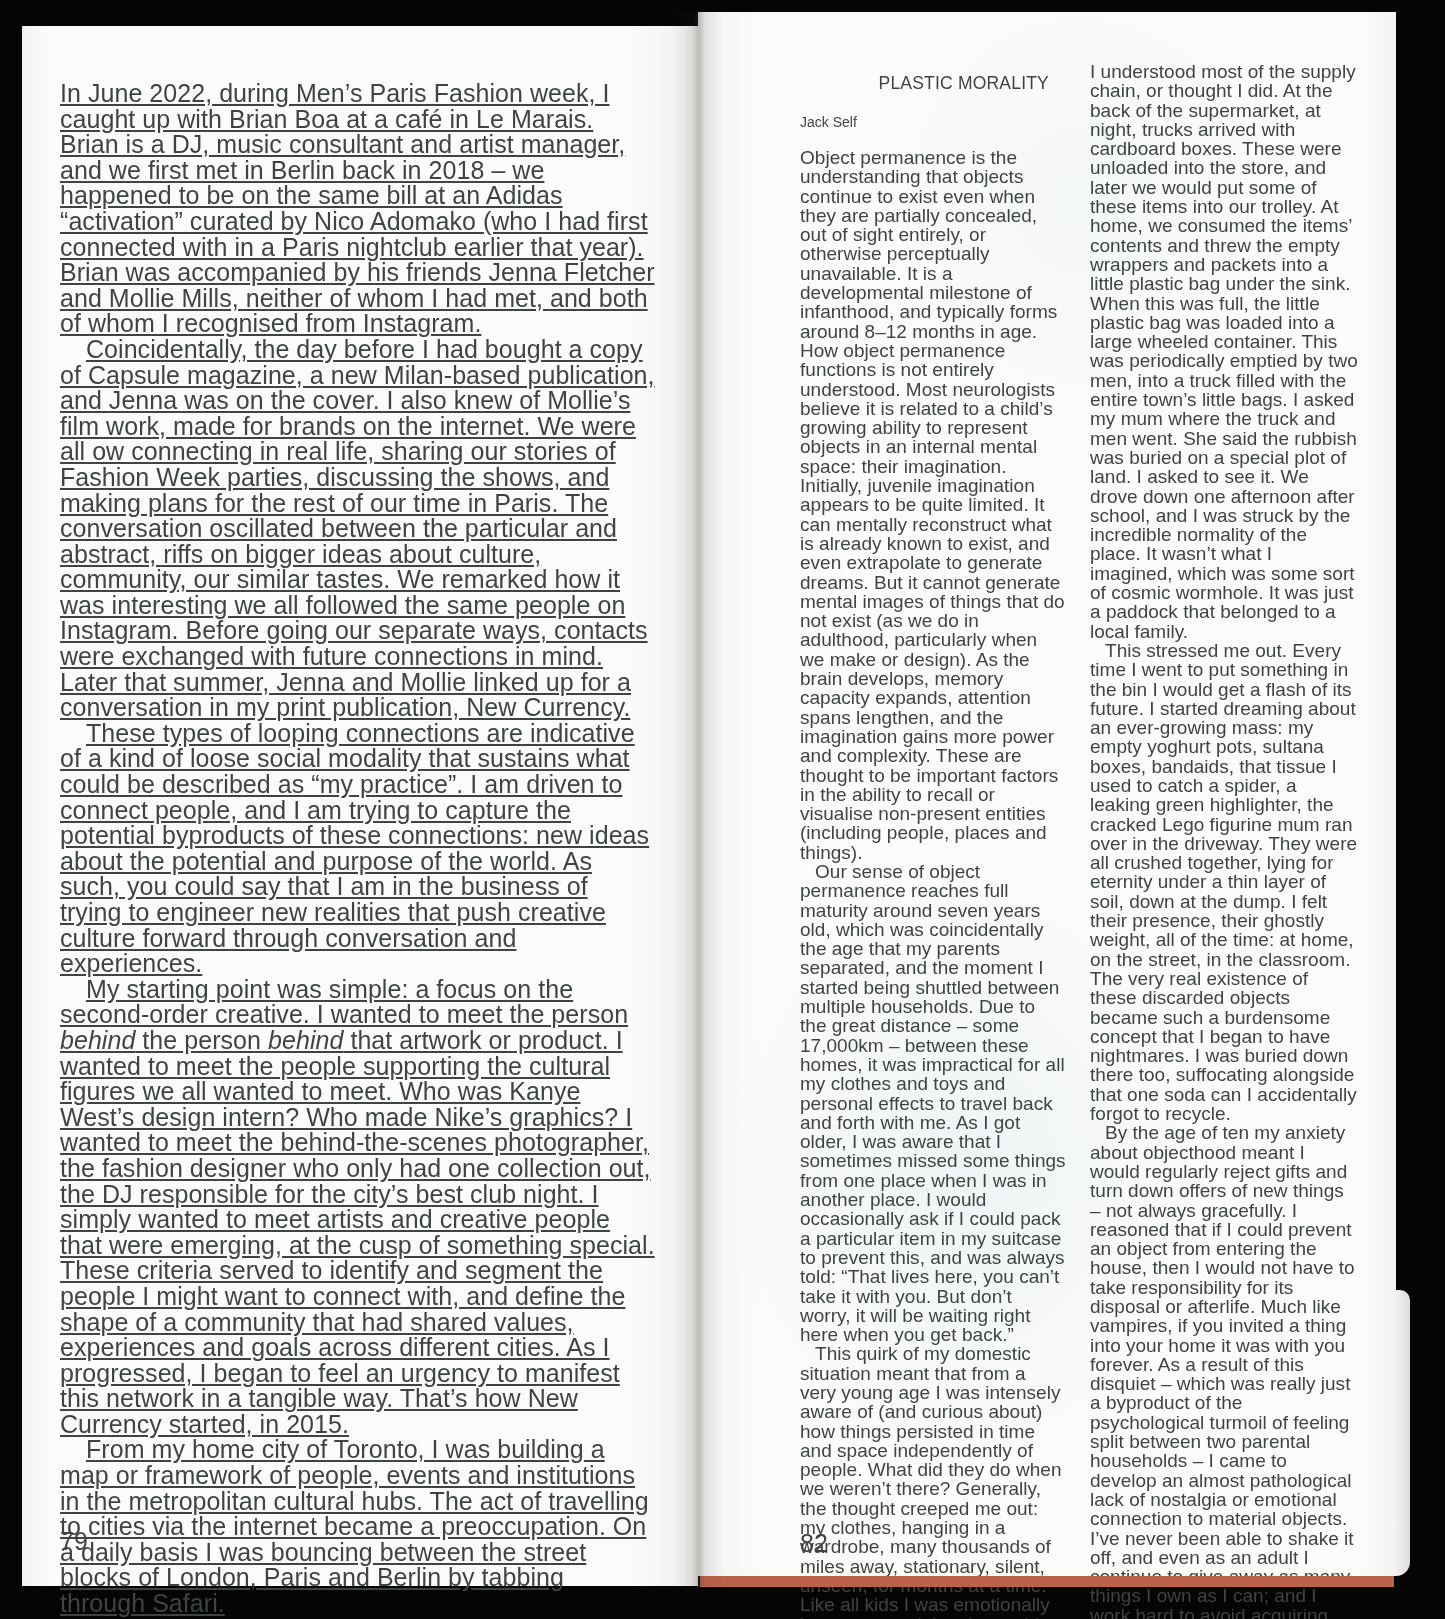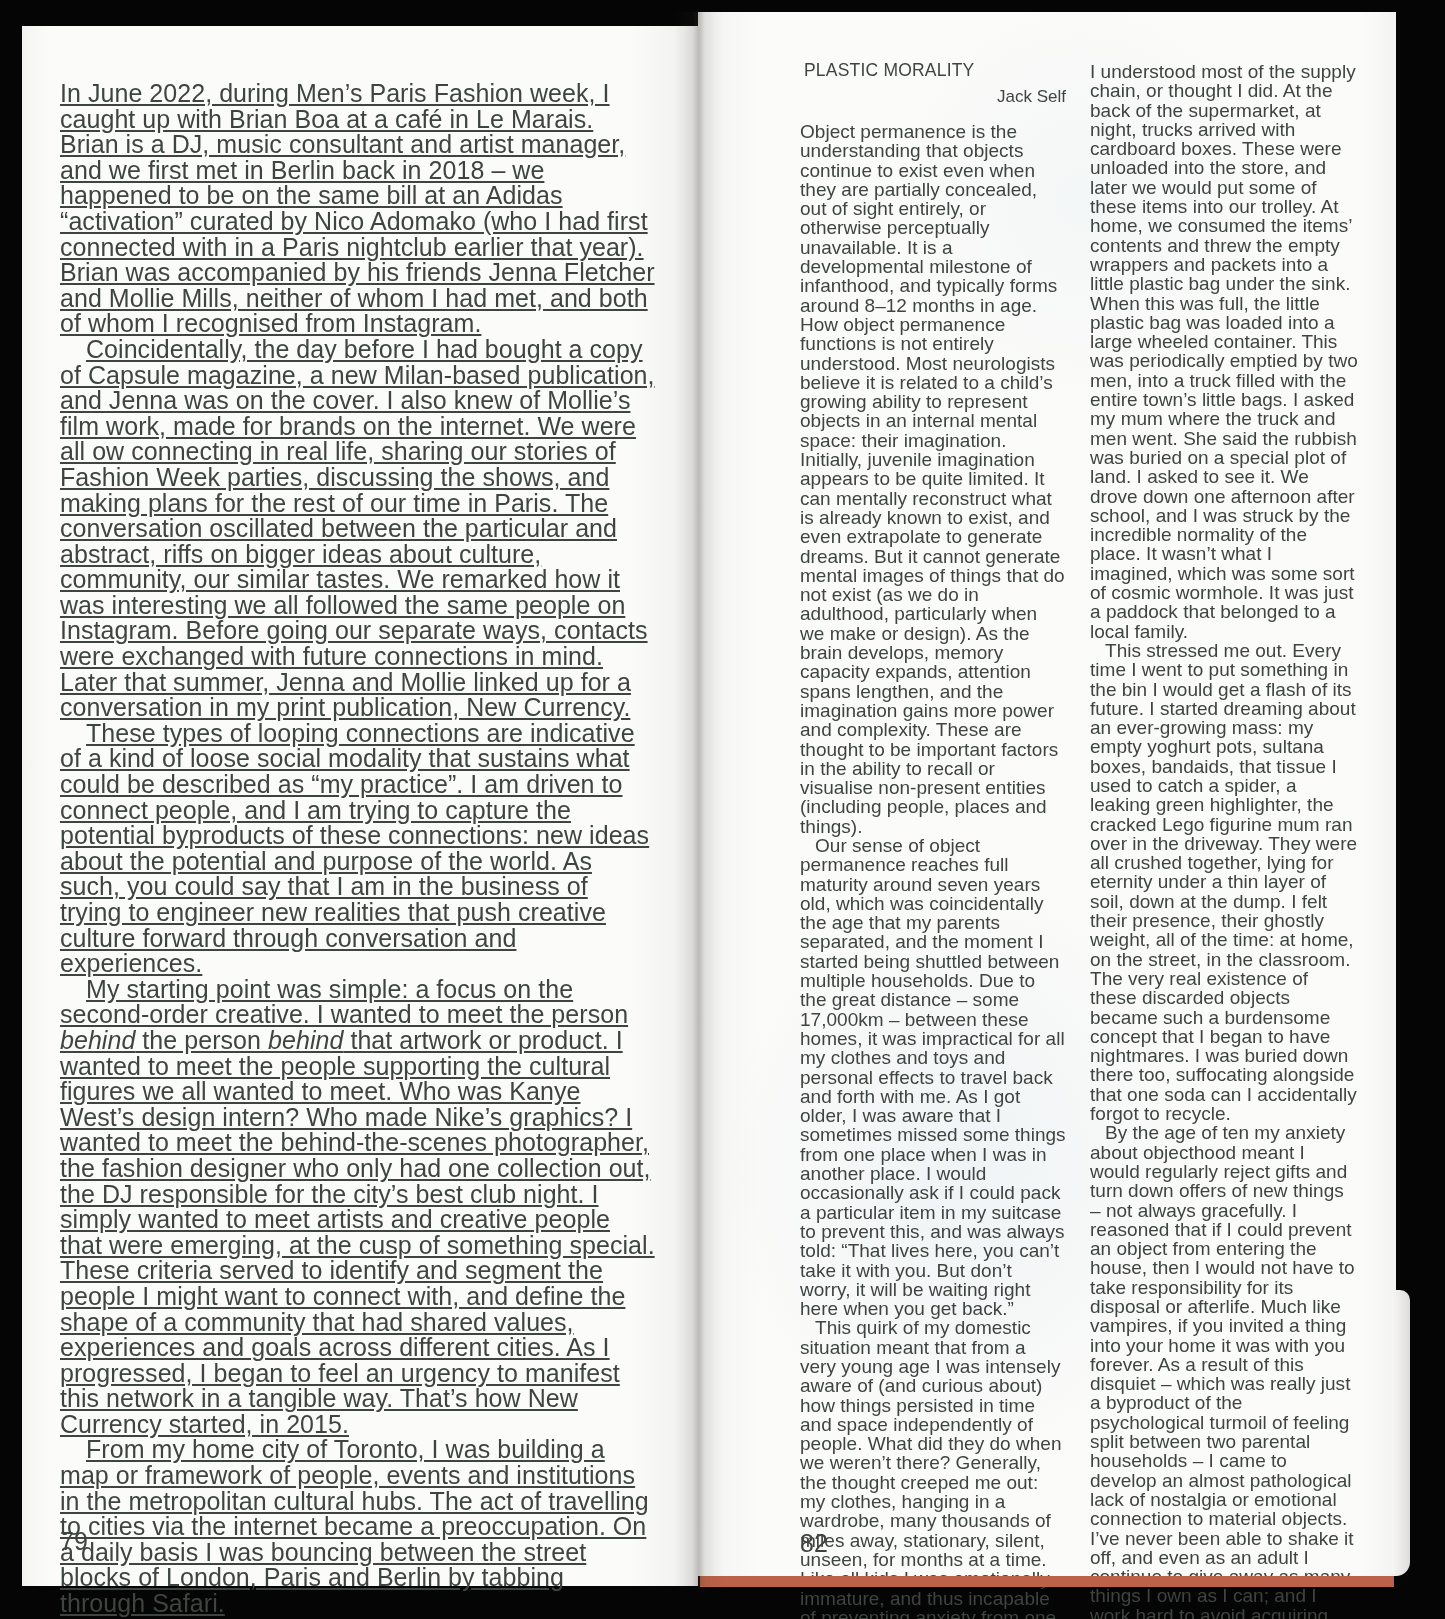--- a/index.html
+++ b/index.html
@@ -48,22 +48,22 @@
     font-size:25px;line-height:30px;font-weight:400;margin:0;letter-spacing:0.2px;
   }
   .author-left{font-size:25px;line-height:30px;}
   .left-body{margin-top:25px;font-size:25px;line-height:25.6px;letter-spacing:0.05px;text-decoration:underline;}
   .left-body p{margin:0;}
   .left-body p.indent{text-indent:26px;}
   
   .col{position:absolute;}
   .col1{left:102px;top:44px;width:266px;}
   .col2{left:392px;top:50px;width:268px;}
-  .title-right{font-size:17.5px;line-height:21.5px;font-weight:400;margin:4px;letter-spacing:0.2px;}
-  .author-right{font-size:17px;line-height:21.5px;text-align:right;}
+  .title-right{font-size:17.5px;line-height:21.5px;font-weight:400;margin:17px;letter-spacing:0.2px;text-align:right;}
+  .author-right{font-size:14px;line-height:21.5px;}
   .right-body{font-size:19px;line-height:19.3px;letter-spacing:0.02px;}
   .col1 .right-body{margin-top:15px;}
   .right-body p{margin:0;}
   .right-body p.indent{text-indent:15px;}
   .ital{font-style:italic;}
   .pagenum-left{position:absolute;left:38px;top:1500px;font-size:25px;line-height:30px;}
   .pagenum-right{position:absolute;left:102px;top:1518px;font-size:25px;line-height:26px;}
 </style>
 </head>
 <body>

